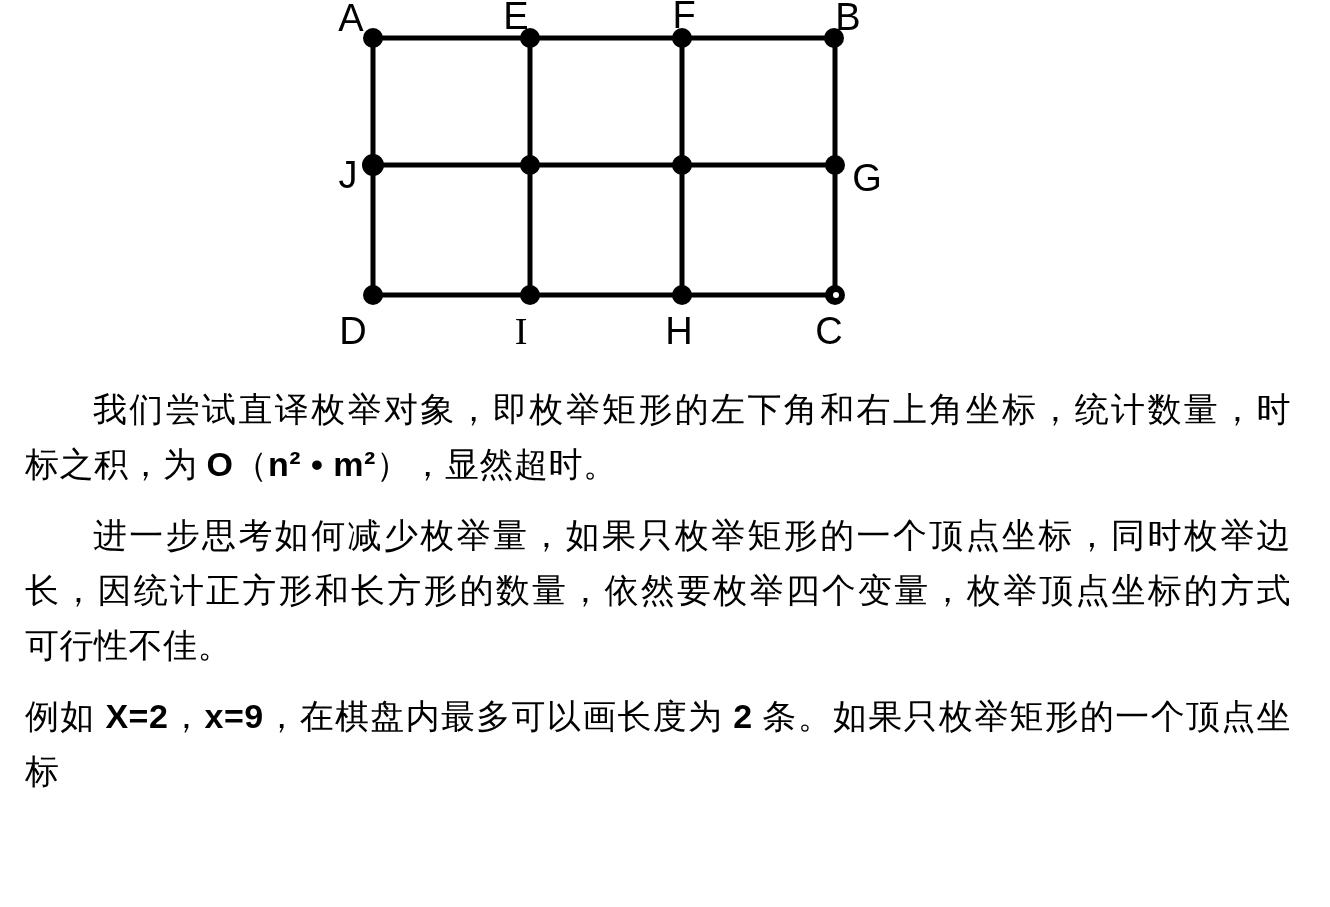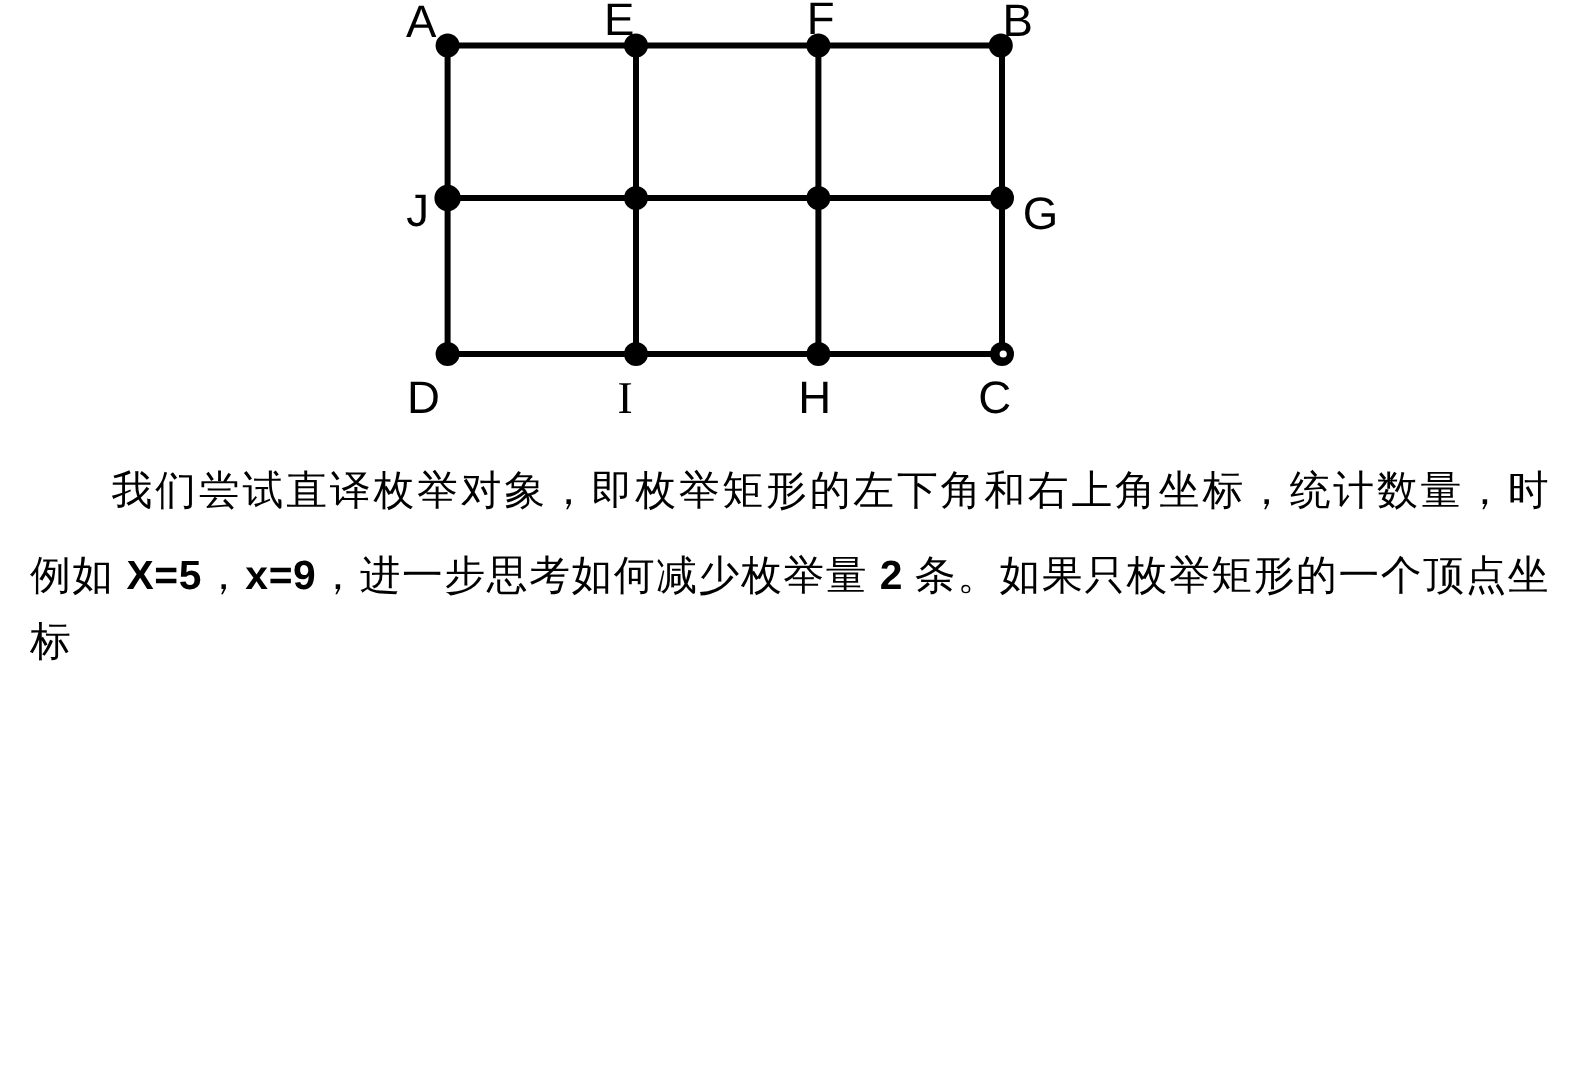--- a/index.html
+++ b/index.html
@@ -106,17 +106,23 @@
       <text x="521" y="344" class="vlabel-serif">I</text>
       <text x="679" y="344">H</text>
       <text x="829" y="344">C</text>
     </g>
   </svg>
 </div>
 
 <div class="text-area">
   <div class="para">
     <div class="line indent"><span class="seg-cjk">我们尝试直译枚举对象，即枚举矩形的左下角和右上角坐标，统计数量，时</span></div>
+    <div class="line last"><span class="seg-cjk">标之积，为 </span><span class="seg-lat">O</span><span class="seg-cjk">（</span><span class="seg-lat">n² • m²</span><span class="seg-cjk">），显然超时。</span></div>
   </div>
   <div class="para">
-    <div class="line"><span class="seg-cjk">例如 </span><span class="seg-lat">X=5</span><span class="seg-cjk">，</span><span class="seg-lat">x=9</span><span class="seg-cjk">，进一步思考如何减少枚举量 </span><span class="seg-lat">2</span><span class="seg-cjk"> 条。如果只枚举矩形的一个顶点坐标</span></div>
+    <div class="line indent"><span class="seg-cjk">进一步思考如何减少枚举量，如果只枚举矩形的一个顶点坐标，同时枚举边</span></div>
+    <div class="line"><span class="seg-cjk">长，因统计正方形和长方形的数量，依然要枚举四个变量，枚举顶点坐标的方式</span></div>
+    <div class="line last"><span class="seg-cjk">可行性不佳。</span></div>
+  </div>
+  <div class="para">
+    <div class="line"><span class="seg-cjk">例如 </span><span class="seg-lat">X=2</span><span class="seg-cjk">，</span><span class="seg-lat">x=9</span><span class="seg-cjk">，在棋盘内最多可以画长度为 </span><span class="seg-lat">2</span><span class="seg-cjk"> 条。如果只枚举矩形的一个顶点坐标</span></div>
   </div>
 </div>
 
 </body></html>

